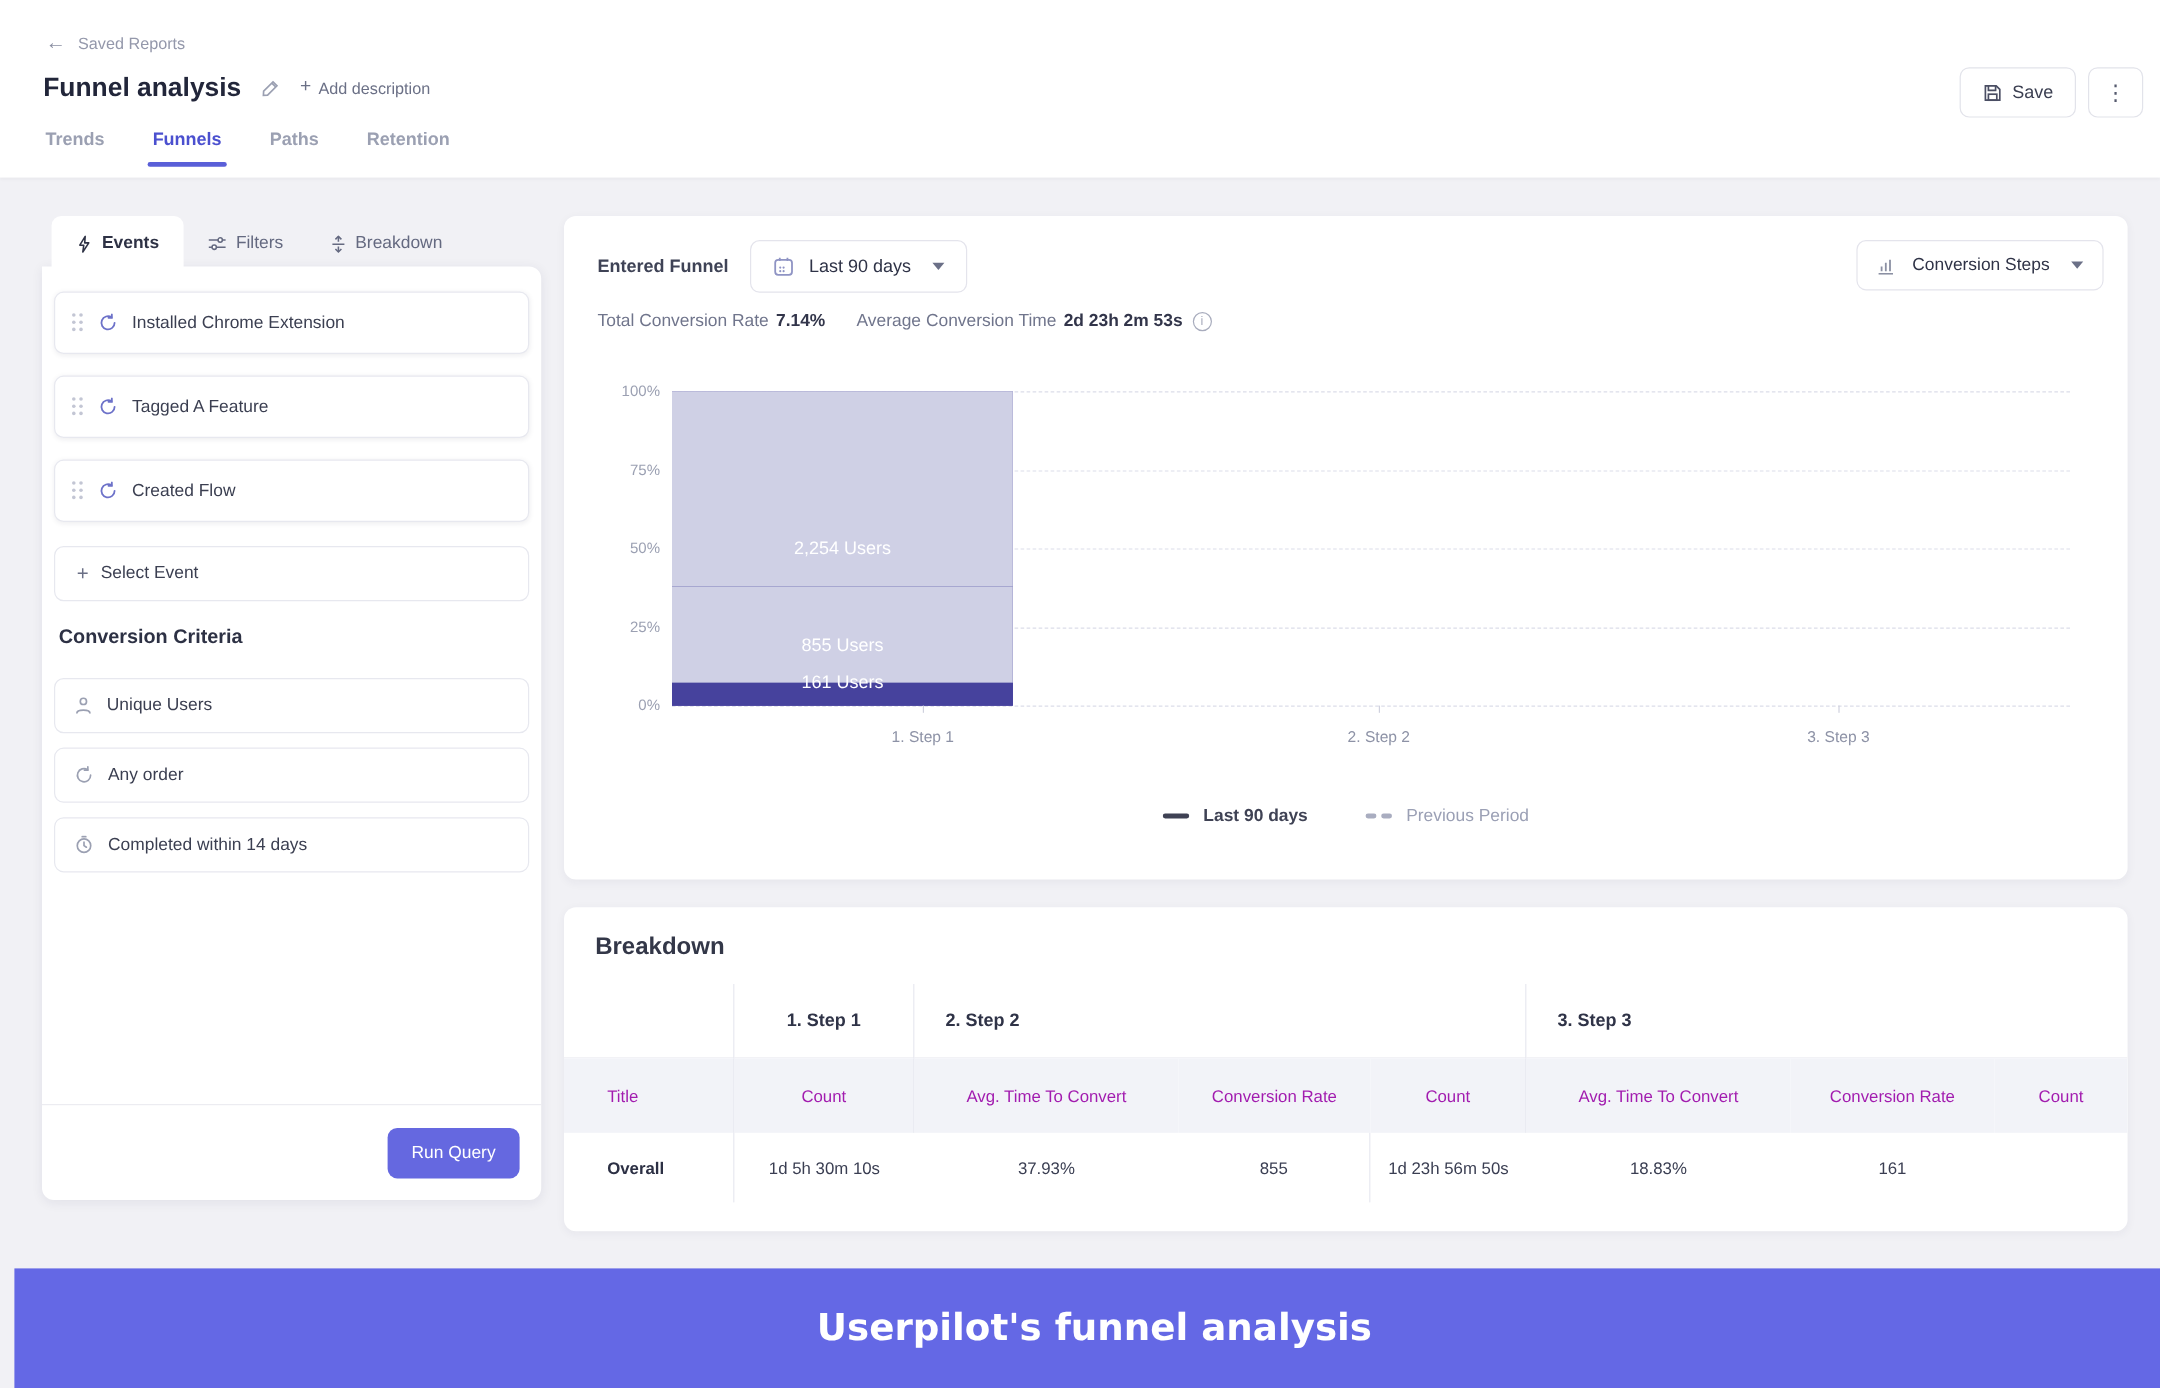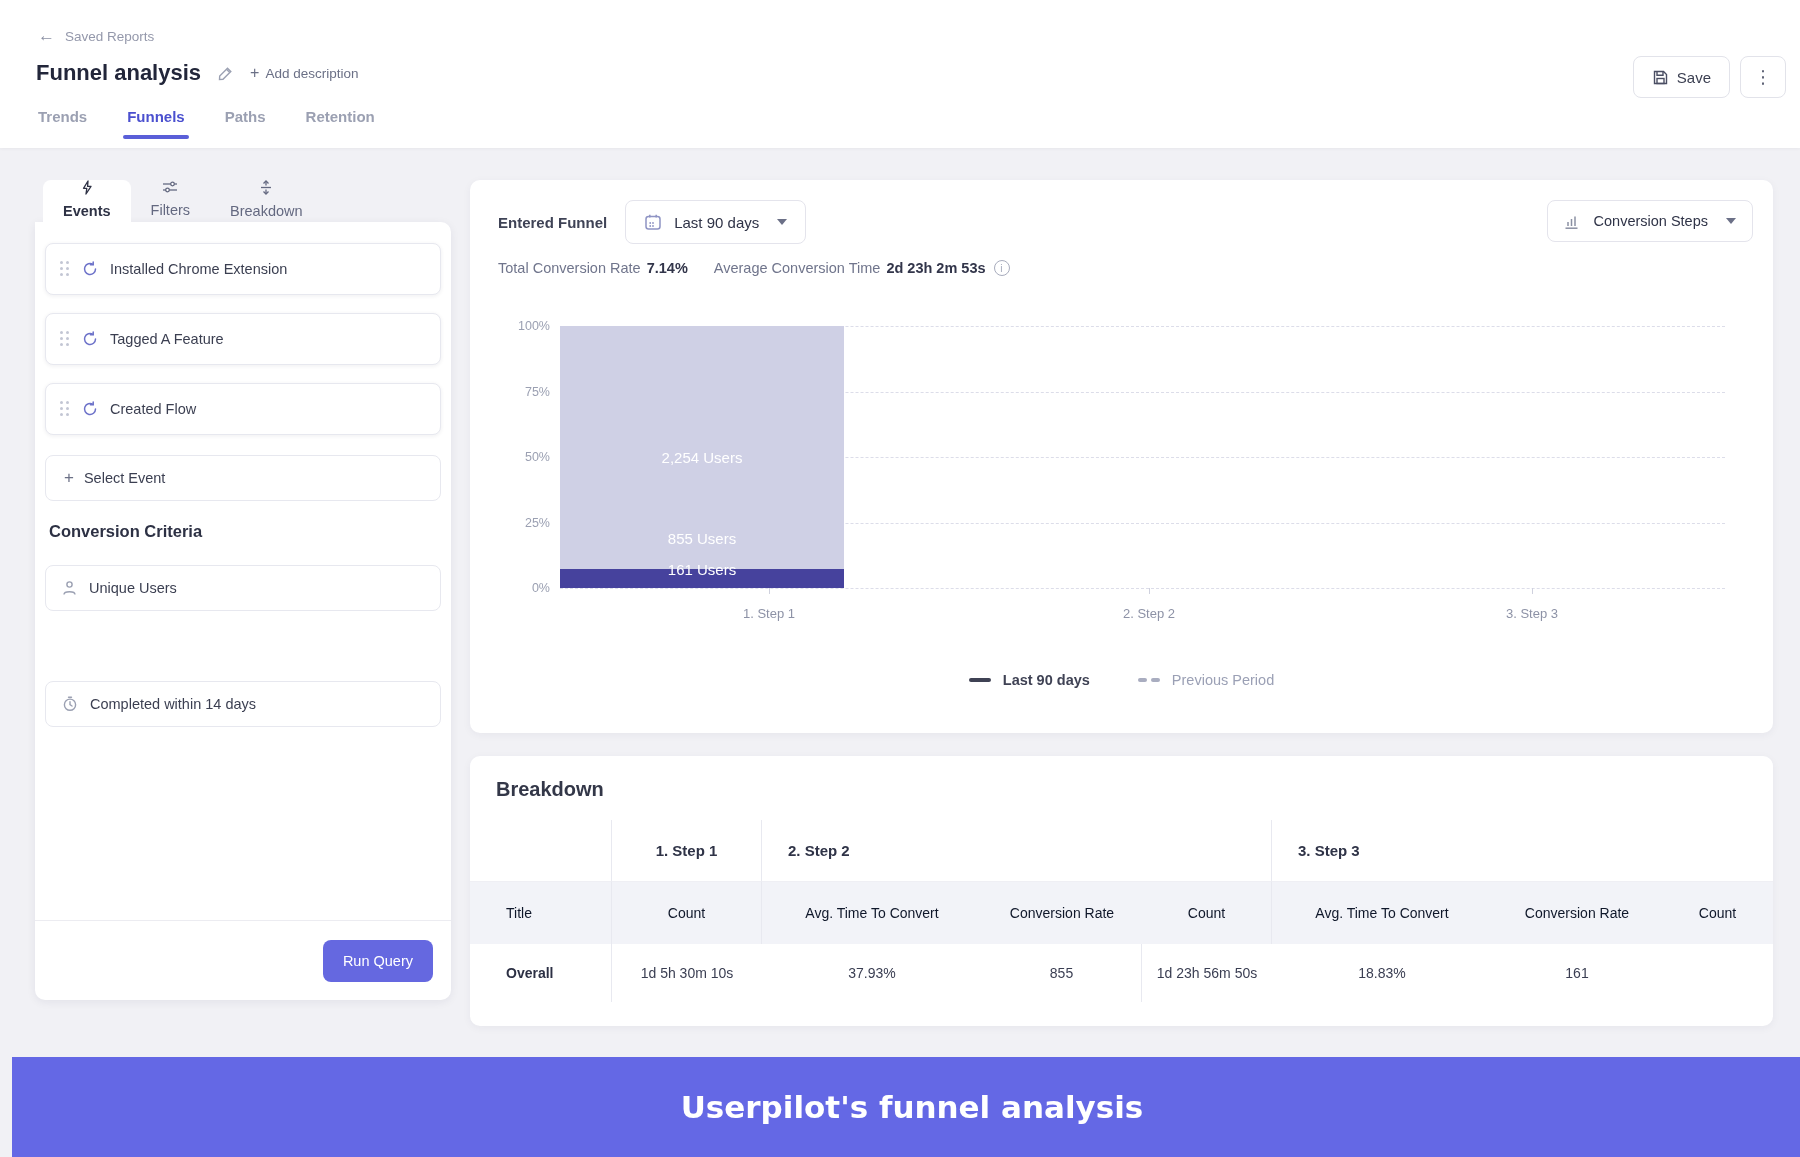--- a/index.html
+++ b/index.html
@@ -18,21 +18,21 @@
   .nav-tabs { position:absolute; left:38px; top:108px; display:flex; gap:40px; font-size:15px; }
   .nav-tab { color:#9ba0b2; padding-bottom:14px; position:relative; cursor:pointer;font-weight:bold; }
   .nav-tab.active { color:#4b50cf; font-weight:700; }
   .nav-tab.active::after { content:""; position:absolute; left:-4px; right:-4px; bottom:0; height:4px; background:#5a5fd8; border-radius:3px; }
   .header-actions { position:absolute; right:14px; top:56px; display:flex; gap:10px; }
   .btn-save { display:flex; align-items:center; gap:8px; height:42px; padding:0 18px; background:#fff; border:1px solid #e2e3ea; border-radius:8px; font-size:15px; color:#3b3f51; cursor:pointer; }
   .btn-kebab { width:46px; height:42px; background:#fff; border:1px solid #e2e3ea; border-radius:8px; font-size:18px; color:#555a6e; cursor:pointer; display:flex; align-items:center; justify-content:center; letter-spacing:0; }
 
   
   .panel-tabs { position:absolute; left:43px; top:180px; display:flex; align-items:stretch; height:46px; z-index:2; }
-  .panel-tab { display:flex; align-items:center; gap:8px; padding:0 20px; font-size:14.5px; color:#646980; cursor:pointer; border-radius:8px 8px 0 0;flex-direction:column; }
+  .panel-tab { display:flex; align-items:center; gap:8px; padding:0 20px; font-size:14.5px; color:#646980; cursor:pointer; border-radius:8px 8px 0 0; }
   .panel-tab.active { background:#fff; color:#2e3245; font-weight:700; }
   .left-card { position:absolute; left:35px; top:222px; width:416px; height:778px; background:#fff; border-radius:0 10px 10px 10px; box-shadow:0 2px 10px rgba(30,30,70,.07); }
   .event-row { position:absolute; left:10px; width:396px; height:52px; background:#fff; border:1px solid #e7e8ef; border-radius:8px; box-shadow:0 1px 4px rgba(25,25,60,.07); display:flex; align-items:center; gap:12px; padding:0 14px; font-size:14.5px; color:#3b3f51; cursor:grab; }
   .drag-dots { display:grid; grid-template-columns:4px 4px; grid-auto-rows:4px; gap:2px; cursor:grab; }
   .drag-dots i { width:3px; height:3px; border-radius:50%; background:#c3c6d4; }
   .select-event { position:absolute; left:10px; top:233px; width:396px; height:46px; border:1px solid #e7e8ef; border-radius:8px; display:flex; align-items:center; gap:10px; padding:0 18px; font-size:14.5px; color:#3b3f51; cursor:pointer; background:#fff; }
   .select-event .plus { color:#6b7086; font-size:17px; }
   .criteria-heading { position:absolute; left:14px; top:300px; font-size:16.5px; font-weight:700; color:#2d3144; }
   .criteria-row { position:absolute; left:10px; width:396px; height:46px; border:1px solid #e7e8ef; border-radius:8px; background:#fff; display:flex; align-items:center; gap:12px; padding:0 16px; font-size:14.5px; color:#3b3f51; cursor:pointer; }
   .panel-divider { position:absolute; left:0; top:698px; width:416px; height:1px; background:#ececf1; }
@@ -70,21 +70,21 @@
   .dash-dashed i { width:9px; height:4px; background:#a9adc0; border-radius:2px; }
 
   
   .breakdown-card { position:absolute; left:470px; top:756px; width:1303px; height:270px; background:#fff; border-radius:10px; box-shadow:0 2px 8px rgba(30,30,70,.05); overflow:hidden; }
   .breakdown-heading { position:absolute; left:26px; top:22px; font-size:20px; font-weight:700; color:#333748; }
   .bd-table { position:absolute; left:0; top:64px; width:1303px; display:grid; grid-template-columns:142px 150px 220px 160px 130px 220px 170px 111px; }
   .bd-cell { display:flex; align-items:center; justify-content:center; font-size:14px; height:62px; }
   .bd-cell.left { justify-content:flex-start; padding-left:36px; }
   .bd-cell.gleft { justify-content:flex-start; padding-left:26px; }
   .group-row { font-weight:700; color:#2f3347; font-size:15px; border-bottom:1px solid #efeff4; }
-  .sub-row { background:#f2f3f8; color:#0f172a; }
+  .sub-row { background:#f2f3f8; color:#a21caf; }
   .data-row { height:58px; color:#3a3e52; }
   .data-row.title { font-weight:700; color:#2c3044; }
   .bdiv { border-right:1px solid #e8e9f0; }
   .span3 { grid-column:span 3; }
 
   
   .banner { position:absolute; left:0; top:1057px; width:1800px; height:100px; background:#6468e5; display:flex; align-items:center; justify-content:center;margin-left:12px; }
   .banner-text { color:#fff; font-size:31px; font-weight:700; font-family:"DejaVu Sans","Liberation Sans",sans-serif; }
 
   svg { display:block; }
@@ -211,20 +211,27 @@
   </div>
 
   <div class="criteria-heading">Conversion Criteria</div>
 
   <div class="criteria-row" style="top:343px">
     <svg width="15" height="16" viewBox="0 0 15 16" fill="none" stroke="#9ba0b2" stroke-width="1.4">
         <circle cx="7.5" cy="4.5" r="2.6"></circle>
         <path d="M2 14.5 C2 10.8 13 10.8 13 14.5"></path>
       </svg>
     <span>Unique Users</span>
+  </div>
+  <div class="criteria-row" style="top:401px">
+    <svg width="16" height="16" viewBox="0 0 16 16" fill="none" stroke="#9ba0b2" stroke-width="1.4" stroke-linecap="round">
+        <path d="M13.5 8 A5.5 5.5 0 1 1 11 3.4"></path>
+        <path d="M11.2 1 11.2 3.8 8.4 3.8"></path>
+      </svg>
+    <span>Any order</span>
   </div>
   <div class="criteria-row" style="top:459px">
     <svg width="16" height="16" viewBox="0 0 16 16" fill="none" stroke="#9ba0b2" stroke-width="1.4" stroke-linecap="round">
         <circle cx="8" cy="8.7" r="5.6"></circle>
         <path d="M8 5.8 V8.7 L10 10"></path>
         <path d="M6.5 1.2 H9.5"></path>
       </svg>
     <span>Completed within 14 days</span>
   </div>
 

